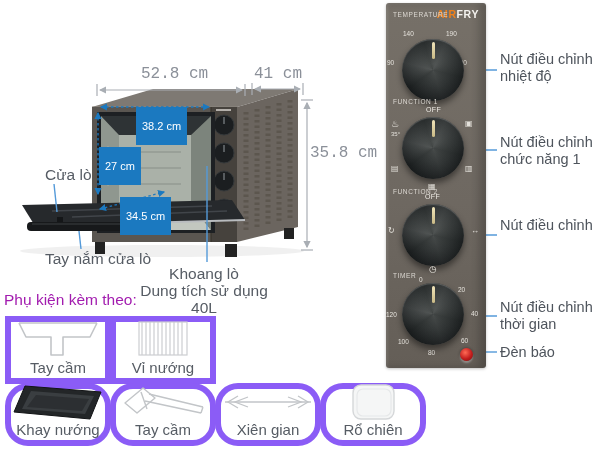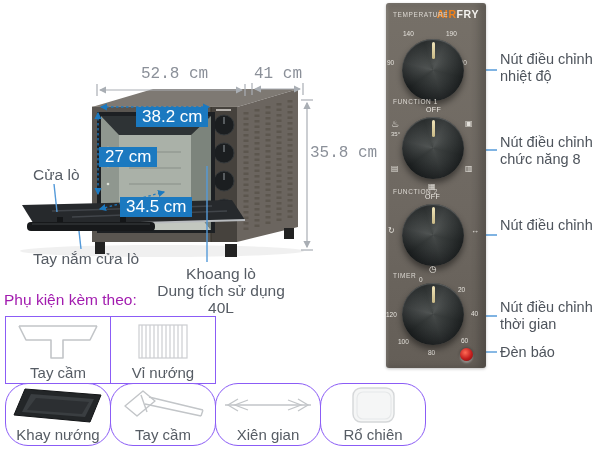--- a/index.html
+++ b/index.html
@@ -2,23 +2,23 @@
 <html><head>
 <meta charset="utf-8">
 <style>
   html,body{margin:0;padding:0;background:#fff;}
   .stage{position:relative;width:600px;height:450px;background:#fff;overflow:hidden;
          font-family:"Liberation Sans","DejaVu Sans",sans-serif;}
   .abs{position:absolute;}
   svg{display:block;}
   
   .dim{position:absolute;color:#8b9099;font-size:16px;white-space:nowrap;font-family:Liberation Mono, monospace;}
-  .lbl{position:absolute;color:#565c64;font-size:15.5px;white-space:nowrap;}
-  .bluebox{position:absolute;background:#1b79c0;color:#fff;font-size:17px;
-           padding:1px 6px;white-space:nowrap;line-height:18px;}
+  .lbl{position:absolute;color:#565c64;font-size:15.5px;white-space:nowrap;margin-left:12px;}
+  .bluebox{position:absolute;background:#1b79c0;color:#fff;font-size:11px;
+           padding:10px 6px;white-space:nowrap;line-height:18px;}
   .co{position:absolute;left:500px;width:98px;color:#4e545c;font-size:14.5px;line-height:17px;}
   
   .panel{position:absolute;left:386px;top:3px;width:100px;height:365px;border-radius:3px;
          background:linear-gradient(180deg,#767068 0%,#6e6861 55%,#645e57 100%);
          box-shadow:inset -7px 0 9px rgba(0,0,0,.20),inset 2px 1px 3px rgba(255,255,255,.10),0 1px 3px rgba(0,0,0,.25);}
   .brand{position:absolute;top:5px;right:7px;font-size:10.5px;font-weight:bold;letter-spacing:.6px;}
   .brand .air{color:#f08019;}
   .brand .fry{color:#f5f3ef;}
   .p-label{position:absolute;font-size:6.5px;letter-spacing:.6px;color:#ddd9d3;white-space:nowrap;}
   .p-tick{position:absolute;font-size:6.5px;color:#e6e3dd;white-space:nowrap;}
@@ -33,21 +33,21 @@
   .pointer{position:absolute;left:50%;top:3px;width:3px;height:17px;margin-left:-1.5px;
            border-radius:2px;background:linear-gradient(#f0e4ba,#c9b985);}
   .indicator{position:absolute;left:74px;top:345px;width:13px;height:13px;border-radius:50%;
              background:radial-gradient(circle at 40% 35%,#ff6a55 0%,#c21d1d 55%,#7c0d0d 100%);
              box-shadow:0 2px 2px rgba(255,255,255,.35),0 0 3px rgba(0,0,0,.45);}
   
   .acc-title{position:absolute;left:4px;top:291px;font-size:15.5px;color:#a21caf;}
   .acc-table{position:absolute;left:5px;top:316px;}
   .acc-row{display:flex;}
   .acc-row.r2{margin-top:-1px;}
-  .acc-cell{width:106px;border:1px solid #8b5cf6;margin-left:-1px;box-sizing:border-box;
+  .acc-cell{width:106px;border:6px solid #8b5cf6;margin-left:-1px;box-sizing:border-box;
             background:#fff;display:flex;flex-direction:column;align-items:center;
             justify-content:flex-end;padding-bottom:1px;}
   .acc-cell:first-child{margin-left:0;}
   .r1 .acc-cell{height:68px;}
   .r2 .acc-cell{height:63px;border-radius:23px;}
   .acc-label{font-size:15px;color:#565c64;line-height:18px;white-space:nowrap;}
   .acc-icon{flex:1;display:flex;align-items:center;justify-content:center;width:100%;}
 </style>
 </head>
 <body>
@@ -154,21 +154,21 @@
 
   <div class="dim" style="left:141px;top:65px;width:60px;text-align:center">52.8 cm</div>
   <div class="dim" style="left:249px;top:65px;width:58px;text-align:center">41 cm</div>
   <div class="dim" style="left:310px;top:144px">35.8 cm</div>
   <div class="bluebox" style="left:136px;top:107px">38.2 cm</div>
   <div class="bluebox" style="left:99px;top:147px">27 cm</div>
   <div class="bluebox" style="left:120px;top:197px">34.5 cm</div>
 
   <div class="lbl" style="left:33px;top:166px">Cửa lò</div>
   <div class="lbl" style="left:33px;top:250px">Tay nắm cửa lò</div>
-  <div class="lbl" style="left:152px;top:265px;width:138px;text-align:center;line-height:17px;white-space:normal">
+  <div class="lbl" style="left:123px;top:265px;width:138px;text-align:center;line-height:17px;white-space:normal">
     <div>Khoang lò</div>
     <div>Dung tích sử dụng</div>
     <div>40L</div>
   </div>
 
   <div class="panel">
     <div class="brand">
       <span class="air">AIR</span><span class="fry">FRY</span>
     </div>
 
@@ -216,21 +216,21 @@
 
     <div class="indicator"></div>
   </div>
 
   <div class="co" style="top:51px">
     <div>Nút điều chỉnh</div>
     <div>nhiệt độ</div>
   </div>
   <div class="co" style="top:134px">
     <div>Nút điều chỉnh</div>
-    <div>chức năng 8</div>
+    <div>chức năng 1</div>
   </div>
   <div class="co" style="top:217px">
     <div>Nút điều chỉnh</div>
   </div>
   <div class="co" style="top:299px">
     <div>Nút điều chỉnh</div>
     <div>thời gian</div>
   </div>
   <div class="co" style="top:344px">Đèn báo</div>
 

